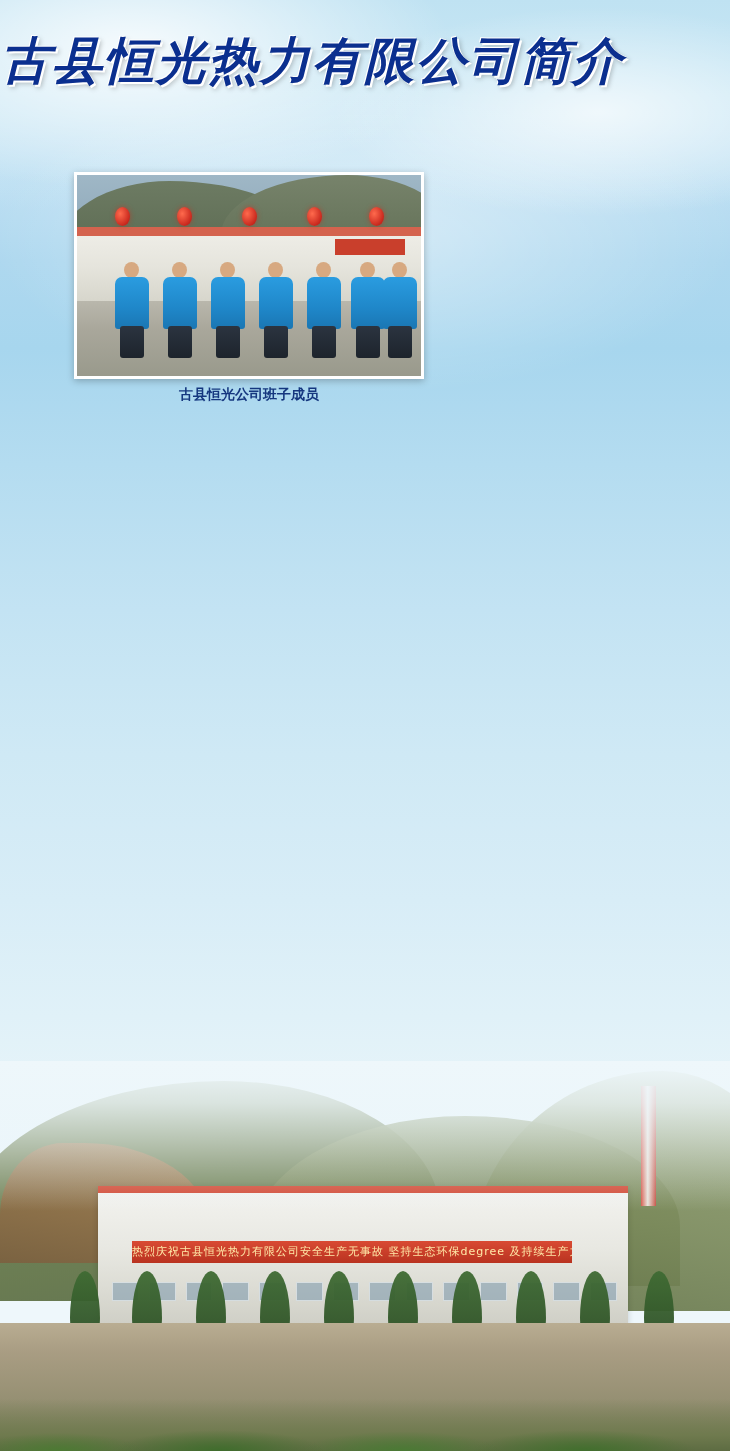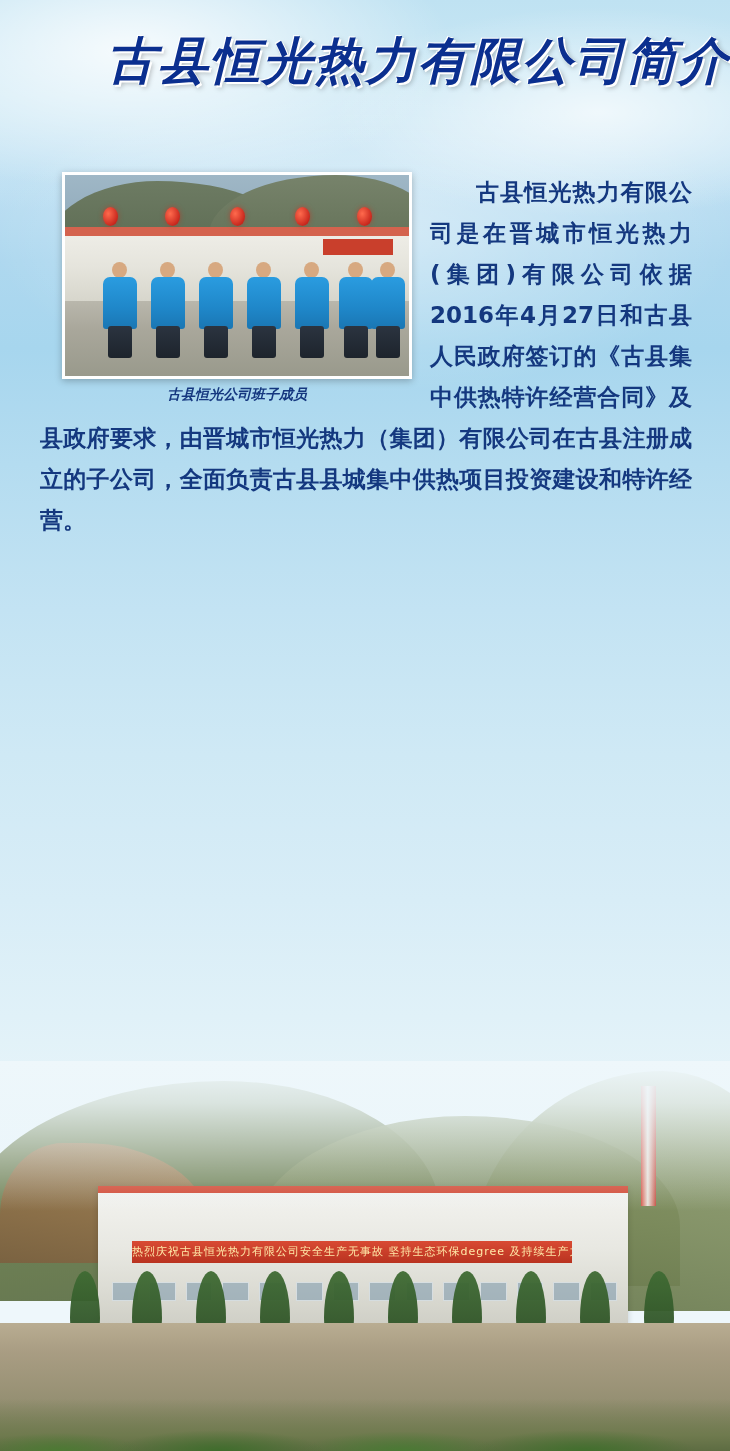--- a/index.html
+++ b/index.html
@@ -166,44 +166,43 @@
     left: 0; top: 0;
     width: 730px; height: 150px;
     background: linear-gradient(180deg, #eef7fb 0%, rgba(238,247,251,.82) 28%, rgba(238,247,251,0) 100%);
   }
 
   
   .title-wrap {
     position: absolute;
     left: 0; top: 28px;
     width: 730px;
-    text-align: right;
+    text-align: left;
     text-decoration: underline;
   }
   .title {
     display: inline-block;
     font-family: "DejaVu Serif", "Liberation Serif", serif;
     font-weight: bold;
     font-style: italic;
     font-size: 50px;
     letter-spacing: 2px;
     color: #0b2f8f;
     text-shadow:
       2px 2px 0 #ffffff,
       -1px -1px 0 #ffffff,
       3px 3px 5px rgba(0,0,0,.25);
     white-space: nowrap;
   }
 
   
   .photo-block {
     position: absolute;
-    left: 62px; top: 172px;
+    left: 74px; top: 172px;
     width: 282px;
-    font-style: italic;
   }
   .photo {
     position: relative;
     width: 350px;
     height: 207px;
     border: 3px solid #ffffff;
     box-sizing: border-box;
     overflow: hidden;
     background: linear-gradient(180deg, #9fb7c6 0%, #8fa9ba 30%, #87a0ad 55%, #8d9a92 100%);
     box-shadow: 0 2px 7px rgba(0,0,0,.25);
@@ -368,21 +367,20 @@
     <div class="ground-grass"></div>
     <div class="scene-fade"></div>
   </div>
 
   <div class="title-wrap">
     <div class="title">古县恒光热力有限公司简介</div>
   </div>
 
   <div class="article">
     <div class="lead-float"></div>
-    <p>古县恒光热力有限公司是在晋城市恒光热力(集团)有限公司依据2016年4月27日和古县人民政府签订的《古县集中供热特许经营合同》及县政府要求，由晋城市恒光热力（集团）有限公司在古县注册成立的子公司，全面负责古县县城集中供热项目投资建设和特许经营。</p>
   </div>
 
   <div class="photo-block">
     <div class="photo">
       <div class="ph-hill"></div>
       <div class="ph-hill2"></div>
       <div class="ph-wall"></div>
       <div class="ph-wall-band"></div>
       <div class="ph-red-sign"></div>
       <div class="ph-ground"></div>

